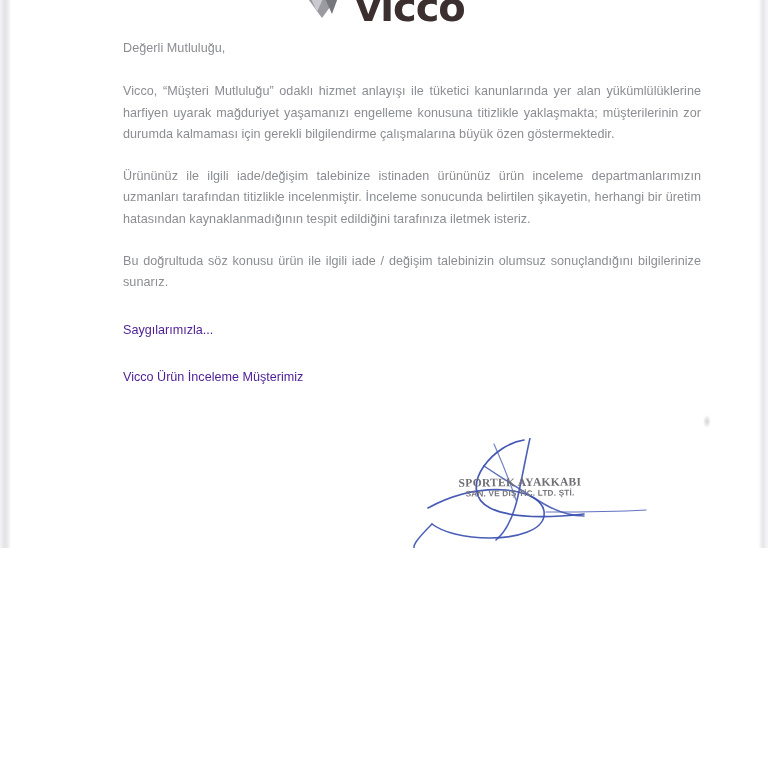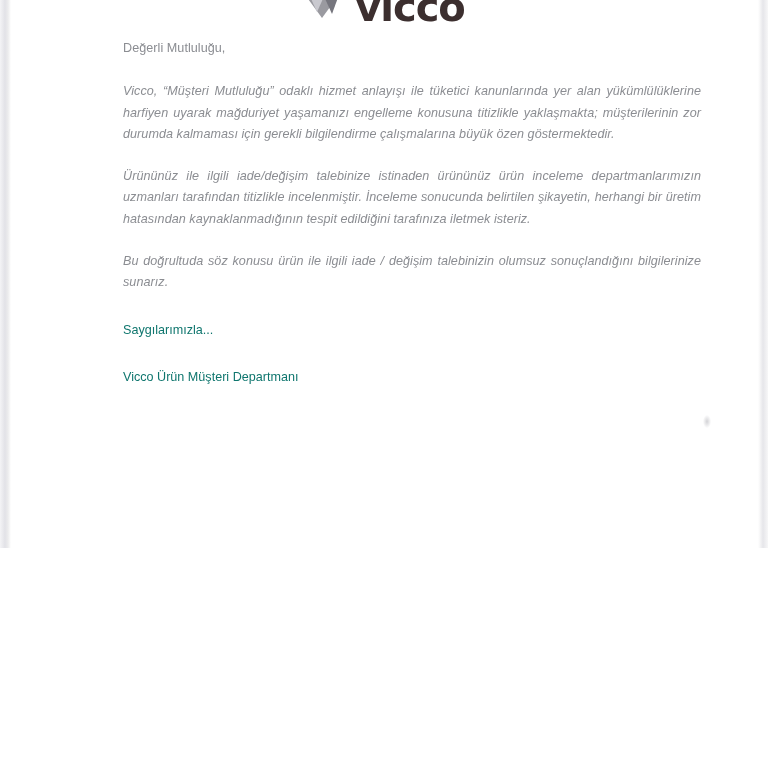--- a/index.html
+++ b/index.html
@@ -92,30 +92,29 @@
   }
   .salutation {
     margin: 0 0 22px 0;
     color: #8b8d92;
   }
   .para {
     margin: 0 0 21px 0;
     text-align: justify;
     text-justify: inter-word;
     color: #8b8d92;
-    font-style: italic;
   }
   .para:last-of-type { margin-bottom: 7px; }
 
   .closing-block {
     position: absolute;
     left: 123px;
     top: 320px;
     width: 400px;
-    color: #0f766e;
+    color: #4c1d95;
     font-size: 12.6px;
     line-height: 21.3px;
   }
   .closing-line { margin: 0; }
   .dept-line { margin: 26px 0 0 0; }
 
   
   .sig-area {
     position: absolute;
     left: 398px;
@@ -190,20 +189,38 @@
 
   <div class="body">
     <p class="salutation">Değerli Mutluluğu,</p>
     <p class="para">Vicco, “Müşteri Mutluluğu” odaklı hizmet anlayışı ile tüketici kanunlarında yer alan yükümlülüklerine harfiyen uyarak mağduriyet yaşamanızı engelleme konusuna titizlikle yaklaşmakta; müşterilerinin zor durumda kalmaması için gerekli bilgilendirme çalışmalarına büyük özen göstermektedir.</p>
     <p class="para">Ürününüz ile ilgili iade/değişim talebinize istinaden ürününüz ürün inceleme departmanlarımızın uzmanları tarafından titizlikle incelenmiştir. İnceleme sonucunda belirtilen şikayetin, herhangi bir üretim hatasından kaynaklanmadığının tespit edildiğini tarafınıza iletmek isteriz.</p>
     <p class="para">Bu doğrultuda söz konusu ürün ile ilgili iade / değişim talebinizin olumsuz sonuçlandığını bilgilerinize sunarız.</p>
   </div>
 
   <div class="closing-block">
     <p class="closing-line">Saygılarımızla...</p>
-    <p class="dept-line">Vicco Ürün Müşteri Departmanı</p>
-  </div>
-
+    <p class="dept-line">Vicco Ürün İnceleme Müşterimiz</p>
+  </div>
+
+  <div class="sig-area">
+    <svg class="sig-svg" width="270" height="125" viewBox="0 0 270 125">
+      <g fill="none" stroke="#3a4fb0" stroke-linecap="round" stroke-linejoin="round">
+        <path d="M126 2 C112 4 96 14 86 28 C74 45 76 62 92 70 C112 80 150 80 186 76" stroke-width="1.7" opacity="0.95"></path>
+        <path d="M132 0 C128 18 124 40 120 58 C116 76 110 92 98 102" stroke-width="1.6" opacity="0.9"></path>
+        <path d="M30 70 C52 58 80 50 108 52 C132 54 148 64 146 78 C144 92 120 100 92 100
+                 C66 100 44 94 34 86" stroke-width="1.6" opacity="0.92"></path>
+        <path d="M34 86 C28 92 22 98 18 104 C14 110 16 114 24 112" stroke-width="1.5" opacity="0.9"></path>
+        <path d="M86 28 C104 40 126 54 146 66 C160 74 172 78 186 78" stroke-width="1.5" opacity="0.85"></path>
+        <path d="M148 74 C178 74 212 74 248 72" stroke-width="1.2" opacity="0.8"></path>
+        <path d="M96 6 C104 24 112 44 118 62" stroke-width="1.2" opacity="0.7"></path>
+      </g>
+    </svg>
+    <div class="stamp">
+      <div class="stamp-line1">SPORTEK AYAKKABI</div>
+      <div class="stamp-line2">SAN. VE DIŞ TİC. LTD. ŞTİ.</div>
+    </div>
+  </div>
 
   <div class="speck speck-main"></div>
   <div class="smudge"></div>
 
 </div>
 
 </body></html>

